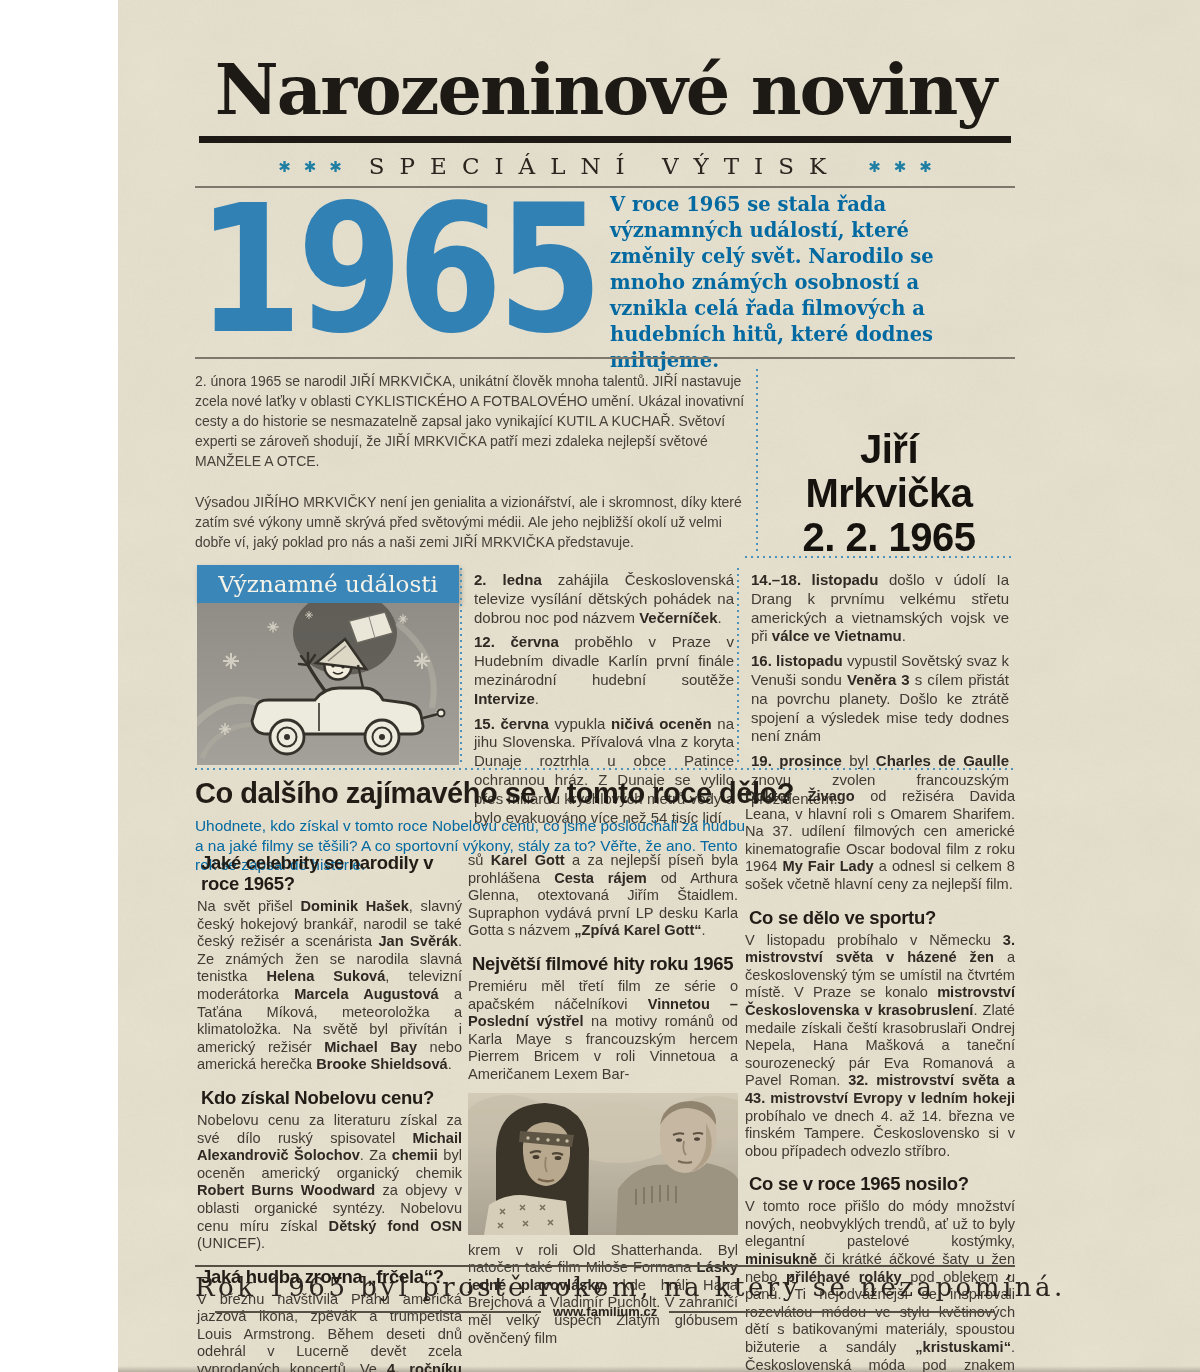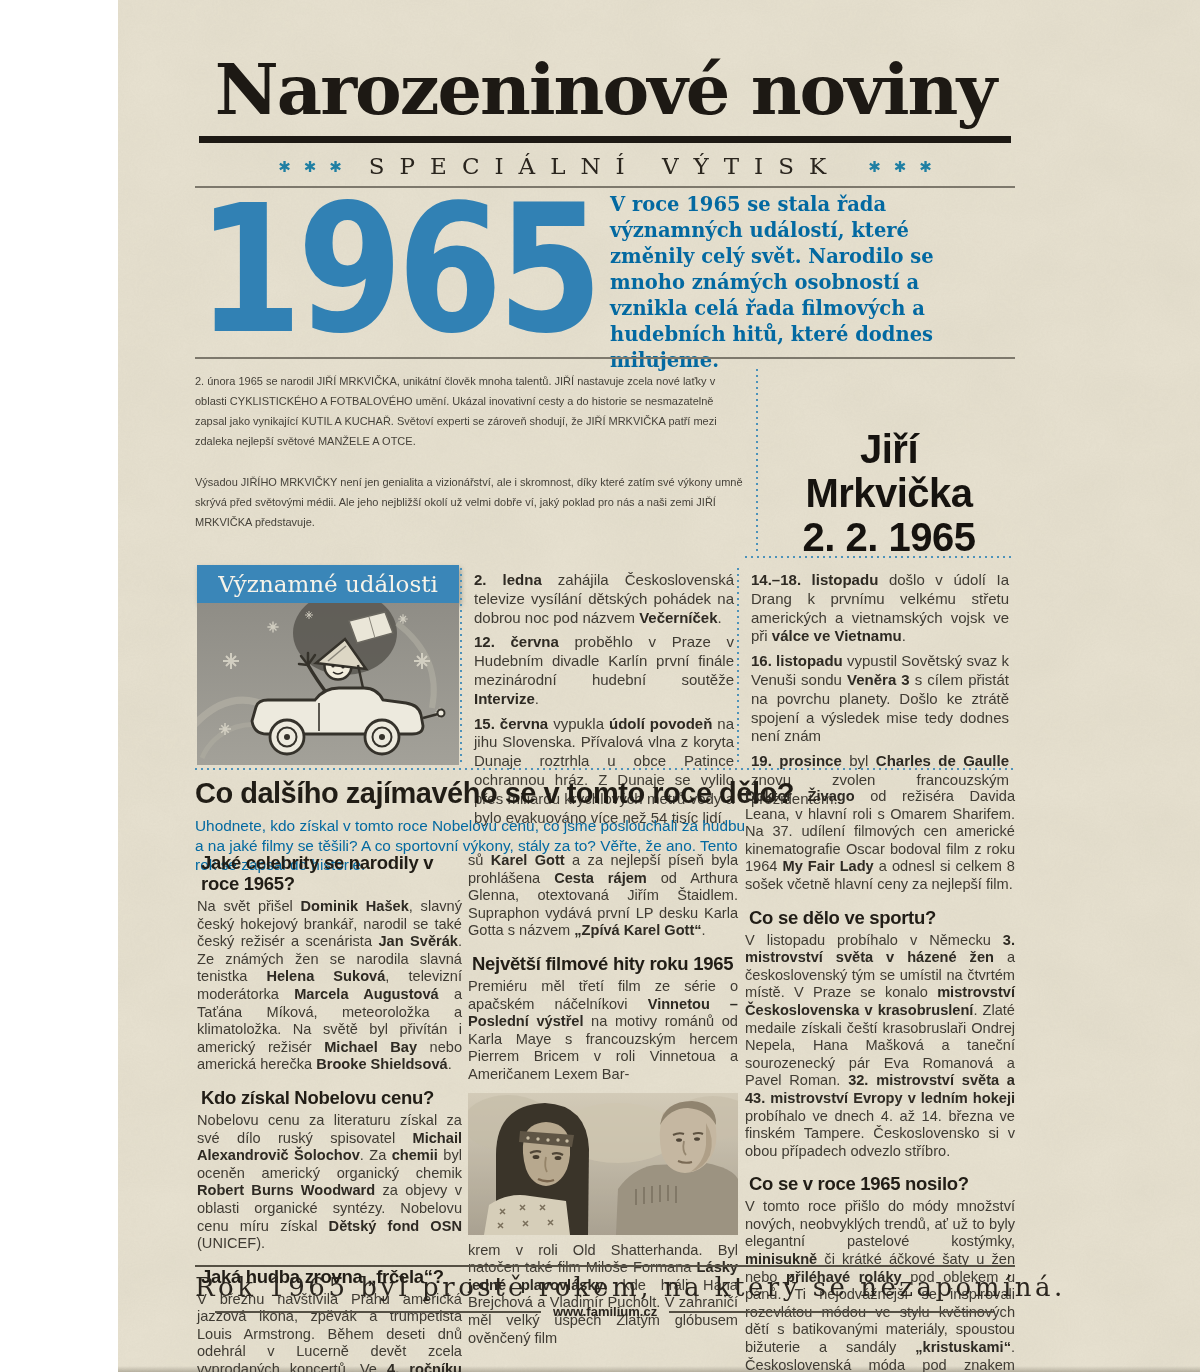--- a/index.html
+++ b/index.html
@@ -26,21 +26,21 @@
   
   .big-year{position:absolute;top:196px;left:2px;margin:0;font-family:"DejaVu Sans",sans-serif;
             font-weight:700;font-size:176px;line-height:150px;color:#3181b4;letter-spacing:-6px;
             transform:scaleX(.86);transform-origin:left top;white-space:nowrap;}
   .intro-text{position:absolute;top:192px;left:415px;width:385px;margin:0;
             font-family:"DejaVu Serif",serif;font-weight:700;font-size:19.5px;line-height:26px;
             color:#0369a1;}
   .rule-mid{position:absolute;top:357px;left:0;width:820px;height:2px;background:#7d786c;}
 
   
-  .article{position:absolute;top:371px;left:0;width:552px;font-size:11px;line-height:20px;color:#46423a;}
+  .article{position:absolute;top:371px;left:0;width:552px;font-size:14px;line-height:20px;color:#46423a;}
   .article p{margin:0 0 21px 0;}
   .vdots{position:absolute;width:2px;background-image:repeating-linear-gradient(to bottom,#4c92ba 0 2px,rgba(0,0,0,0) 2px 6px);}
   .vd-article{left:561px;top:369px;height:182px;}
   .name-block{position:absolute;top:383px;left:568px;width:252px;text-align:center;
             font-weight:700;font-size:40px;line-height:44px;color:#16130f;letter-spacing:-0.5px;margin-top:44px;}
   .hdots{position:absolute;height:2px;background-image:repeating-linear-gradient(to right,#4c92ba 0 2px,rgba(0,0,0,0) 2px 6px);}
   .hd-name{top:556px;left:550px;width:270px;}
   .hd-events{top:768px;left:0;width:820px;}
 
   
@@ -197,21 +197,21 @@
       <circle cx="185" cy="134" r="17" fill="#edeade" stroke="#35322b" stroke-width="2.8"></circle>
       <circle cx="185" cy="134" r="9.5" fill="none" stroke="#35322b" stroke-width="2"></circle>
       <circle cx="185" cy="134" r="3" fill="#35322b"></circle>
       <line x1="226" y1="115" x2="241" y2="111" stroke="#35322b" stroke-width="2.4"></line>
       <circle cx="244" cy="110" r="3.5" fill="#edeade" stroke="#35322b" stroke-width="2"></circle>
     </svg>
 
     <div class="events-col ev-a">
       <p class="runs"><b>2. ledna </b><span>zahájila Československá televize vysílání dětských pohádek na dobrou noc pod názvem </span><b>Večerníček</b><span>.</span></p>
       <p class="runs"><b>12. června </b><span>proběhlo v Praze v Hudebním divadle Karlín první finále mezinárodní hudební soutěže </span><b>Intervize</b><span>.</span></p>
-      <p class="runs"><b>15. června </b><span>vypukla </span><b>údolí povodeň</b><span> na jihu Slovenska. Přívalová vlna z koryta Dunaje roztrhla u obce Patince ochrannou hráz. Z Dunaje se vylilo přes miliardu krychlových metrů vody a bylo evakuováno více než 54 tisíc lidí.</span></p>
+      <p class="runs"><b>15. června </b><span>vypukla </span><b>ničivá oceněn</b><span> na jihu Slovenska. Přívalová vlna z koryta Dunaje roztrhla u obce Patince ochrannou hráz. Z Dunaje se vylilo přes miliardu krychlových metrů vody a bylo evakuováno více než 54 tisíc lidí.</span></p>
     </div>
     <div class="events-col ev-b">
       <p class="runs"><b>14.–18. listopadu </b><span>došlo v údolí Ia Drang k prvnímu velkému střetu amerických a vietnamských vojsk ve při </span><b>válce ve Vietnamu</b><span>.</span></p>
       <p class="runs"><b>16. listopadu </b><span>vypustil Sovětský svaz k Venuši sondu </span><b>Veněra 3</b><span> s cílem přistát na povrchu planety. Došlo ke ztrátě spojení a výsledek mise tedy dodnes není znám</span></p>
       <p class="runs"><b>19. prosince </b><span>byl </span><b>Charles de Gaulle</b><span> znovu zvolen francouzským prezidentem.</span></p>
     </div>
     <div class="vdots vd-ev1"></div>
     <div class="vdots vd-ev2"></div>
     <div class="hdots hd-events"></div>
 

